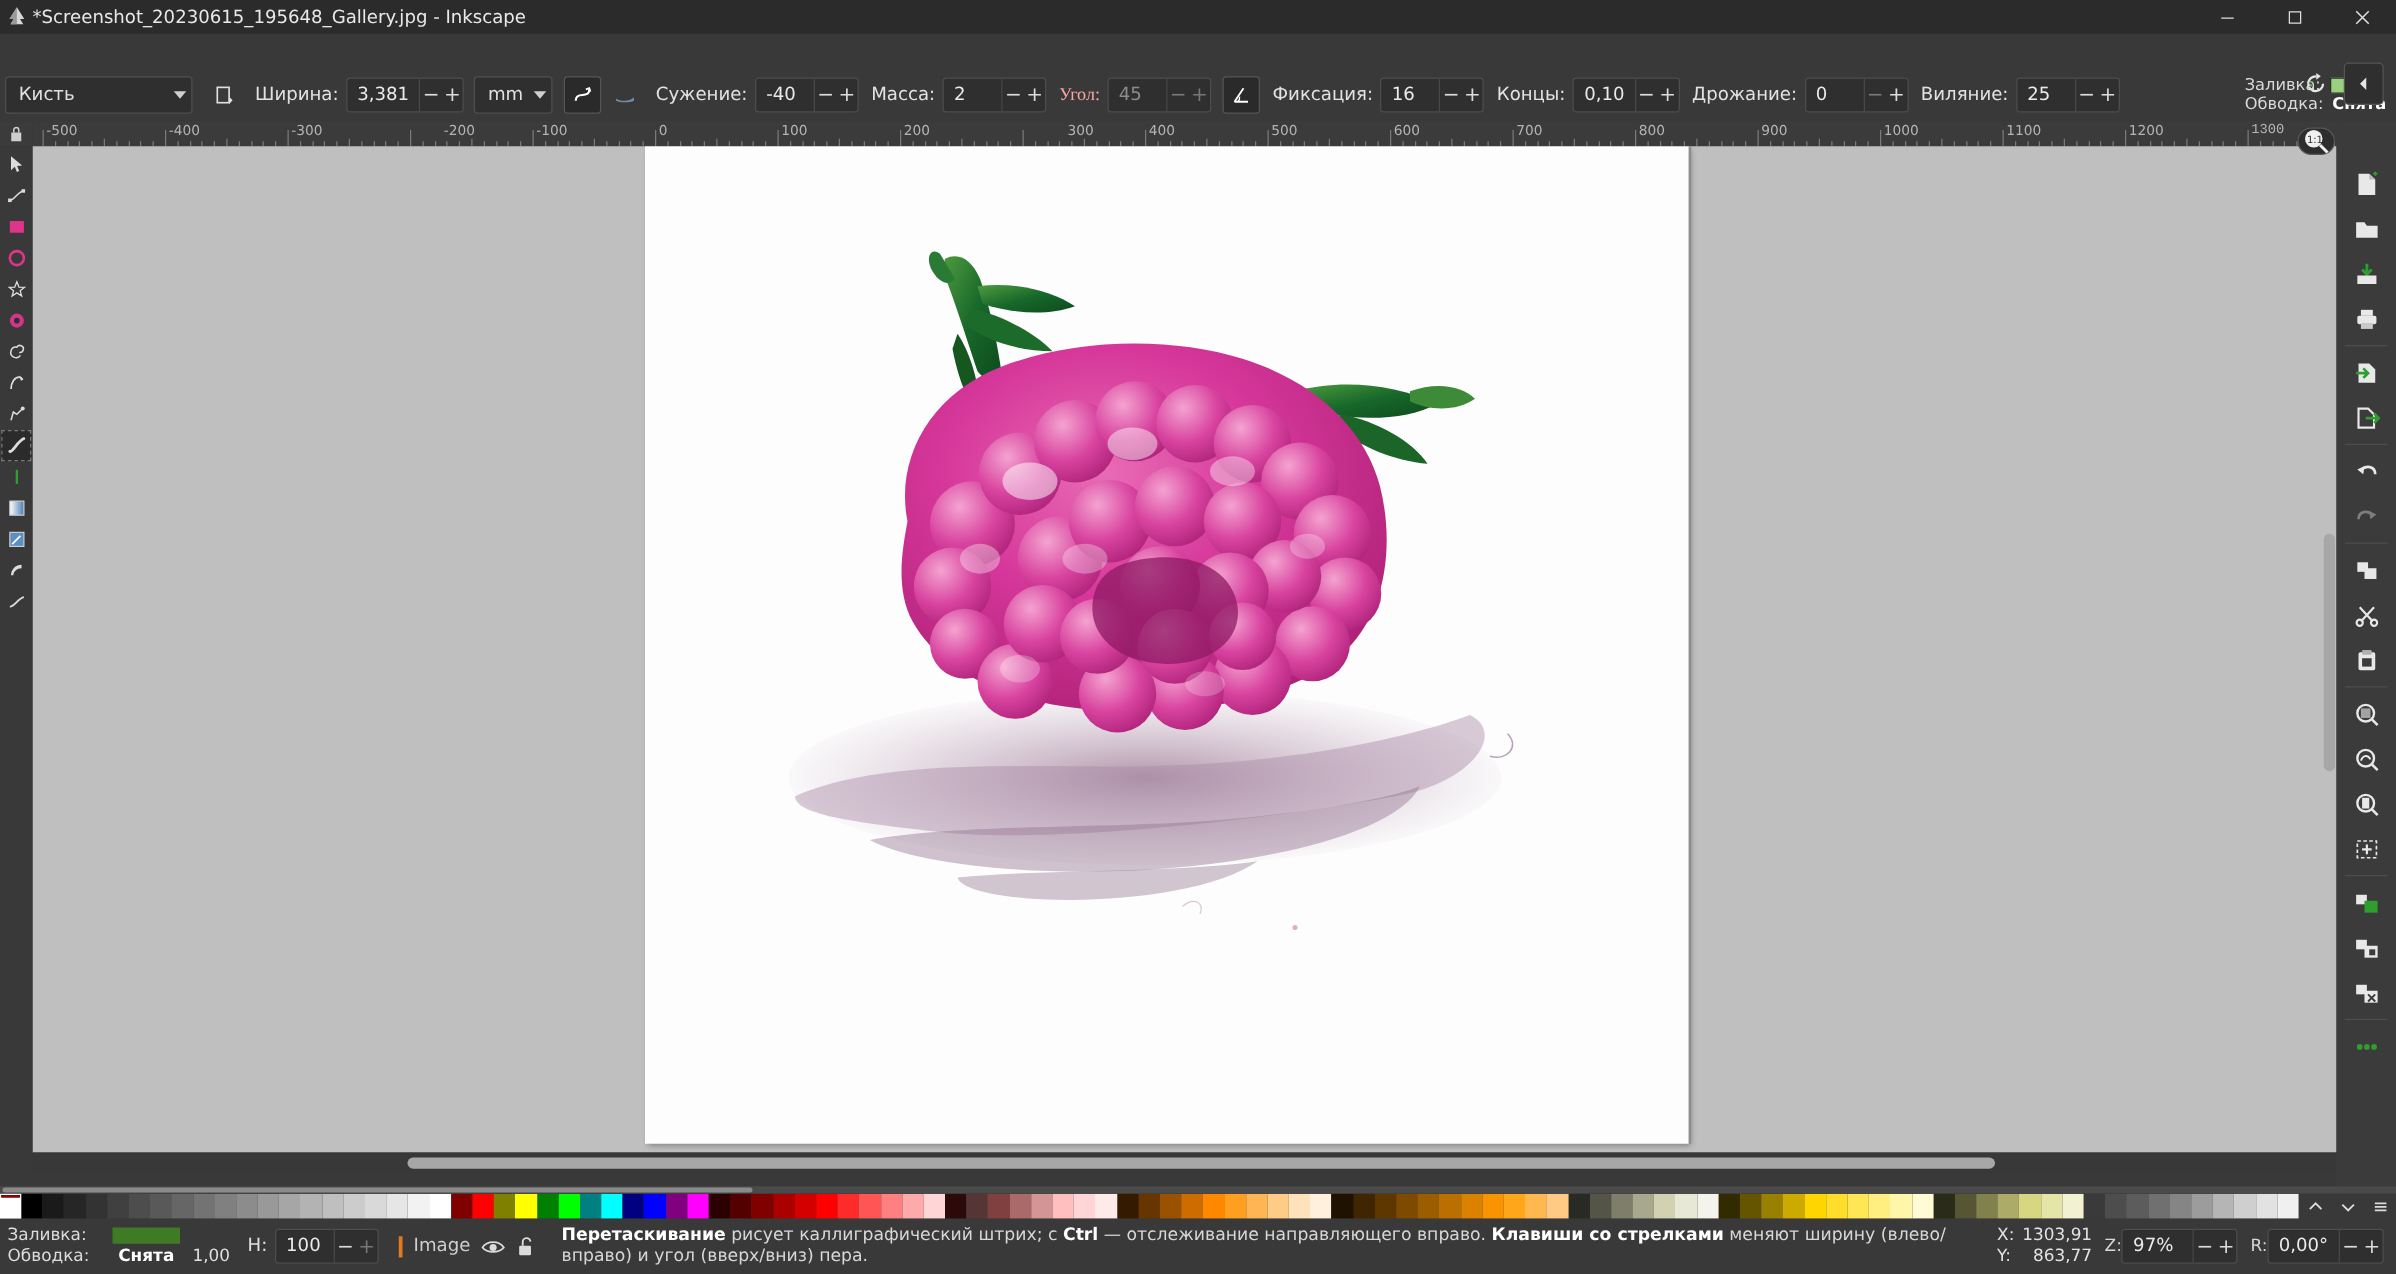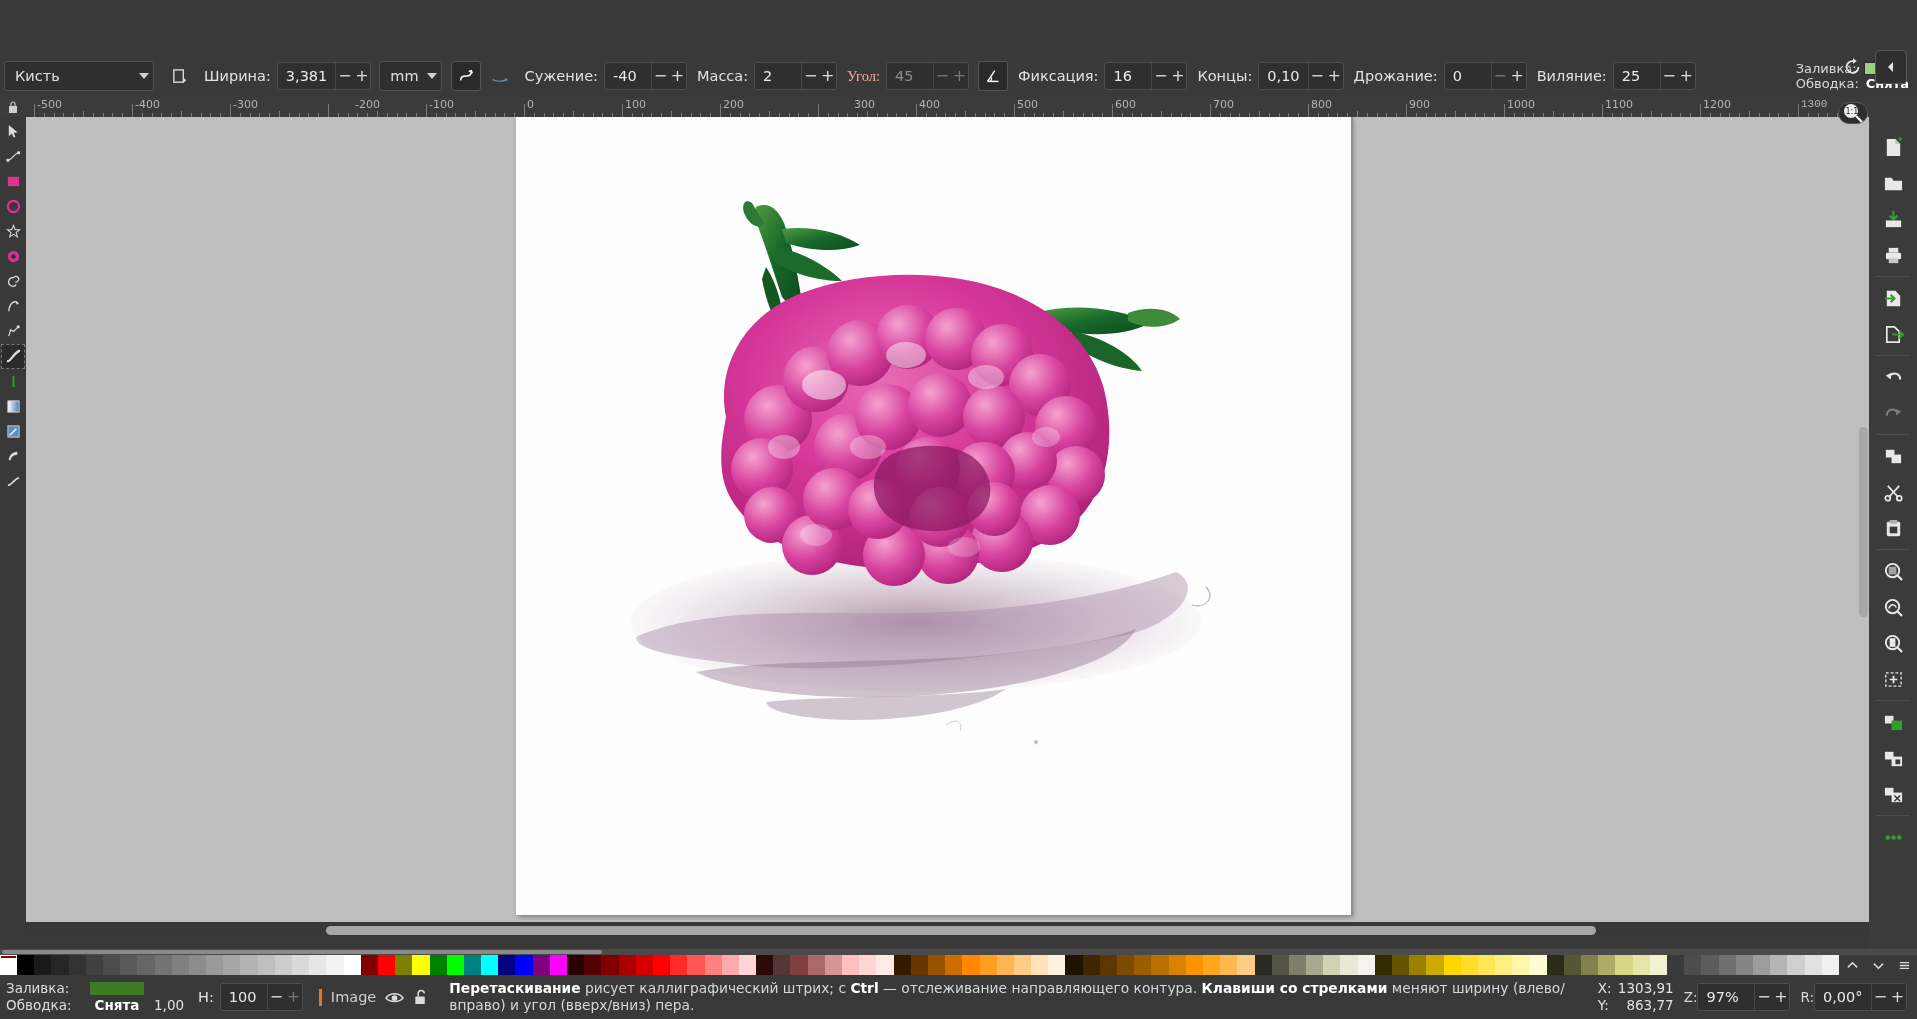--- a/index.html
+++ b/index.html
@@ -212,20 +212,45 @@
   .xy-row { display:flex; gap:6px; }
   .xy-k { width:12px; }
   .xy-v { width:58px; text-align:right; }
   .zlbl { color:#d8d8d8; font-size:13.5px; margin-left:10px; }
 </style>
 </head>
 <body>
 
 <div id="app">
 
+  <div class="titlebar">
+    <div class="tb-logo">
+      <svg width="17" height="17" viewBox="0 0 20 20">
+        <path d="M10 1 L3 12 L7 12 L4 17 L16 17 L13 12 L17 12 Z" fill="#d8d8d8"></path>
+        <path d="M10 1 L3 12 L7 12 L4 17 L10 17 Z" fill="#9a9a9a"></path>
+      </svg>
+    </div>
+    <div class="tb-title">*Screenshot_20230615_195648_Gallery.jpg - Inkscape</div>
+    <div class="tb-spacer"></div>
+    <div class="tb-btn">
+      <svg width="12" height="12" viewBox="0 0 12 12">
+          <rect x="1" y="6" width="10" height="1" fill="#e0e0e0"></rect>
+        </svg>
+    </div>
+    <div class="tb-btn">
+      <svg width="12" height="12" viewBox="0 0 12 12">
+          <rect x="1.5" y="1.5" width="9" height="9" fill="none" stroke="#e0e0e0" stroke-width="1"></rect>
+        </svg>
+    </div>
+    <div class="tb-btn close">
+      <svg width="12" height="12" viewBox="0 0 12 12">
+          <path d="M1 1 L11 11 M11 1 L1 11" stroke="#e0e0e0" stroke-width="1.2"></path>
+        </svg>
+    </div>
+  </div>
 
 
   <div class="toolbar">
 
     <div class="combo">
       <span class="cv">Кисть</span>
       <span class="caret"></span>
     </div>
 
     <div class="tb-iconbtn" style="margin-left:10px;">
@@ -1199,21 +1224,21 @@
       </span>
       <span style="display:flex;">
         <svg width="16" height="17" viewBox="0 0 16 18">
             <rect x="2" y="8" width="10" height="8" rx="1" fill="#dcdcdc"></rect>
             <path d="M5 8 L5 5 A3.2 3.2 0 0 1 11.5 4.6" stroke="#dcdcdc" stroke-width="1.6" fill="none"></path>
           </svg>
       </span>
     </div>
 
     <div class="status-msg">
-      <b>Перетаскивание</b><span> рисует каллиграфический штрих; с </span><b>Ctrl</b><span> — отслеживание направляющего контура. </span><b>Клавиши со стрелками</b><span> меняют ширину (влево/вправо) и угол (вверх/вниз) пера.</span>
+      <b>Перетаскивание</b><span> рисует каллиграфический штрих; с </span><b>Ctrl</b><span> — отслеживание направляющего вправо. </span><b>Клавиши со стрелками</b><span> меняют ширину (влево/вправо) и угол (вверх/вниз) пера.</span>
     </div>
 
     <div class="coords">
       <div class="xy">
         <div class="xy-row">
           <span class="xy-k">X:</span>
           <span class="xy-v">1303,91</span>
         </div>
         <div class="xy-row">
           <span class="xy-k">Y:</span>

